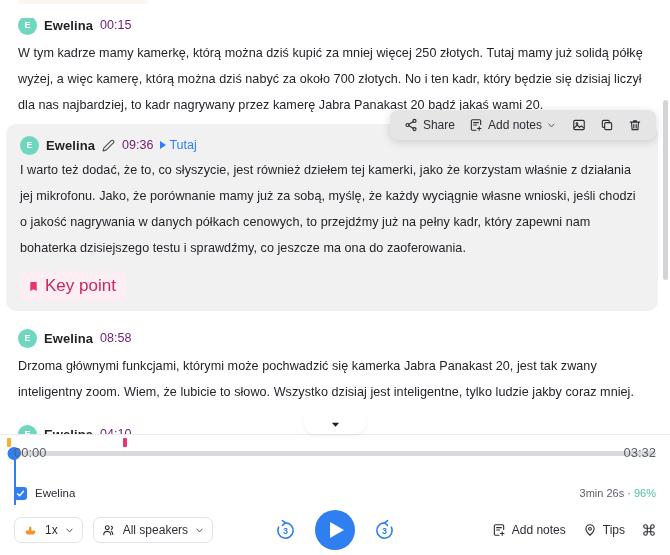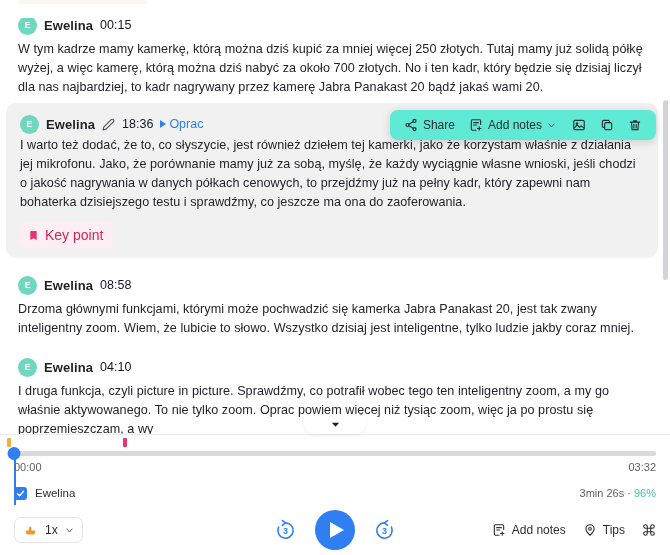--- a/index.html
+++ b/index.html
@@ -35,61 +35,61 @@
   }
   .spk-line { display: flex; align-items: center; gap: 7px; height: 22px; }
   .avatar {
     width: 19px; height: 19px; border-radius: 50%;
     background: #6fd6c0; color: #fff;
     font-size: 9px; font-weight: bold;
     display: flex; align-items: center; justify-content: center;
     flex: none;
   }
   .spk-name { font-size: 13px; font-weight: bold; color: #1f2024; letter-spacing: .1px; }
-  .spk-time { font-size: 12.5px; color: #0f172a; }
+  .spk-time { font-size: 12.5px; color: #701a75; }
   .pencil-icon { width: 13px; height: 13px; color: #4a4d55; display:block; }
   .play-link {
     display: inline-flex; align-items: center; gap: 3px;
     font-size: 12.5px; color: #2f7ff0; cursor: pointer;
   }
   .play-tri {
     width: 0; height: 0;
     border-left: 6px solid #2f7ff0;
     border-top: 4px solid transparent;
     border-bottom: 4px solid transparent;
   }
   .body-text {
-    font-size: 12.6px; line-height: 19px; color: #23242a;
+    font-size: 12.6px; line-height: 26px; color: #23242a;
     margin-top: 4px; letter-spacing: .05px;
   }
   .block.highlight .body-text { margin-top: 1px; }
 
   
   .hl-toolbar {
     position: absolute; right: 14px; top: 110px;
-    background: #5eead4; border-radius: 8px;
+    background: #e5e5e5; border-radius: 8px;
     box-shadow: 0 2px 9px rgba(20,22,30,.17);
     display: flex; align-items: center; gap: 0px;
     padding: 5px 7px; z-index: 8;
   }
   .tb-item {
     display: flex; align-items: center; gap: 5px;
     font-size: 12px; color: #2c2e35;
     padding: 3px 7px; border-radius: 5px; cursor: pointer;
   }
   .tb-icon { width: 14px; height: 14px; display: block; color: #2c2e35; }
   .chev { width: 9px; height: 9px; color: #53565e; }
   .tb-sep { width: 2px; }
 
   .keypoint {
     display: inline-flex; align-items: center; gap: 6px;
     background: #fdeef3; border-radius: 6px;
     padding: 5px 10px 5px 8px; margin-top: 10px;
   }
-  .kp-label { font-size: 14px; color: #c9285e; font-weight: normal; }
+  .kp-label { font-size: 17px; color: #c9285e; font-weight: normal; }
   .kp-icon { width: 11px; height: 13px; display:block; }
 
   
   .collapse-handle {
     position: absolute; left: 50%; transform: translateX(-50%);
     top: 415px; width: 62px; height: 19px;
     background: #fff; border-radius: 0 0 11px 11px;
     display: flex; align-items: center; justify-content: center;
     z-index: 9; cursor: pointer;
     box-shadow: 0 2px 4px rgba(0,0,0,.06);
@@ -126,23 +126,23 @@
     position: absolute; left: 14px; top: 12px;
     width: 13px; height: 13px; border-radius: 50%;
     background: #2f7ff0; transform: translateX(-50%);
     cursor: pointer;
   }
   .tl-playhead {
     position: absolute; left: 14px; top: 24px; width: 1.5px; height: 52px;
     background: #2f7ff0;
   }
   .tl-times {
-    position: absolute; left: 14px; right: 14px; top: 26px;
+    position: absolute; left: 14px; right: 14px; top: 10px;
     display: flex; justify-content: space-between;
-    font-size: 11px; color: #5c5f67; gap: 36px;
+    font-size: 13px; color: #5c5f67; gap: 36px;
   }
 
   .speaker-track { position: relative; padding: 0 14px; margin-top: 2px; }
   .st-row { display: flex; align-items: center; justify-content: space-between; height: 20px; }
   .st-left { display: flex; align-items: center; gap: 8px; }
   .st-check {
     width: 13px; height: 13px; border-radius: 3px; background: #2f7ff0;
     display: flex; align-items: center; justify-content: center; cursor: pointer;
   }
   .st-check svg { width: 9px; height: 9px; color: #fff; }
@@ -226,24 +226,24 @@
 
     <div class="block highlight">
       <div class="spk-line">
         <div class="avatar">E</div>
         <span class="spk-name">Ewelina</span>
         <span style="display:flex;">
           <svg class="pencil-icon" viewBox="0 0 24 24" fill="none" stroke="currentColor" stroke-width="2" stroke-linecap="round" stroke-linejoin="round">
               <path d="M17 3a2.8 2.8 0 0 1 4 4L7.5 20.5 2 22l1.5-5.5Z"></path>
             </svg>
         </span>
-        <span class="spk-time">18:36</span>
+        <span class="spk-time">09:36</span>
         <span class="play-link">
           <span class="play-tri"></span>
-          <span>Oprac</span>
+          <span>Tutaj</span>
         </span>
       </div>
       <div class="body-text">I warto też dodać, że to, co słyszycie, jest również dziełem tej kamerki, jako że korzystam właśnie z działania jej mikrofonu. Jako, że porównanie mamy już za sobą, myślę, że każdy wyciągnie własne wnioski, jeśli chodzi o jakość nagrywania w danych półkach cenowych, to przejdźmy już na pełny kadr, który zapewni nam bohaterka dzisiejszego testu i sprawdźmy, co jeszcze ma ona do zaoferowania.</div>
       <div class="keypoint">
         <svg class="kp-icon" viewBox="0 0 24 24" fill="#e8336f">
             <path d="M6 2h12a1 1 0 0 1 1 1v19l-7-4-7 4V3a1 1 0 0 1 1-1z"></path>
           </svg>
         <span class="kp-label">Key point</span>
       </div>
     </div>
@@ -361,20 +361,31 @@
       <div class="bb-left">
         <div class="pill">
           <svg class="speed-icon" viewBox="0 0 24 24" fill="#f0962e">
               <path d="M3 14c0-1 .6-2 1.8-2H9V7.5C9 6 10 5 11.4 5c1.3 0 2.3 1 2.3 2.4V12h5.1c1.3 0 2.2 1 2.2 2.2 0 2.8-2.4 5.3-5.6 5.3H8.2C5.3 19.5 3 17.2 3 14.6z"></path>
             </svg>
           <span class="pill-label">1x</span>
           <svg class="chev" viewBox="0 0 24 24" fill="none" stroke="#53565e" stroke-width="2.6" stroke-linecap="round" stroke-linejoin="round">
               <path d="M5 8l7 8 7-8"></path>
             </svg>
         </div>
+        <div class="pill">
+          <svg class="people-icon" viewBox="0 0 24 24" fill="none" stroke="currentColor" stroke-width="1.9" stroke-linecap="round" stroke-linejoin="round">
+              <circle cx="9" cy="8" r="3.2"></circle>
+              <path d="M3 20c0-3.3 2.7-5.6 6-5.6s6 2.3 6 5.6"></path>
+              <path d="M16 5.5a3 3 0 0 1 0 5.6M18.5 19.5c0-2.6-1-4.3-2.6-5.2"></path>
+            </svg>
+          <span class="pill-label">All speakers</span>
+          <svg class="chev" viewBox="0 0 24 24" fill="none" stroke="#53565e" stroke-width="2.6" stroke-linecap="round" stroke-linejoin="round">
+              <path d="M5 8l7 8 7-8"></path>
+            </svg>
+        </div>
       </div>
 
       <div class="bb-center">
         <div class="skip-btn">
           <svg viewBox="0 0 24 24" fill="none" stroke="currentColor" stroke-width="1.7" stroke-linecap="round" stroke-linejoin="round">
               <path d="M12 4a8 8 0 1 1-7.2 4.5"></path>
               <path d="M12 4 8.8 1.6M12 4 8.8 6.6"></path>
             </svg>
           <span class="skip-num">3</span>
         </div>

